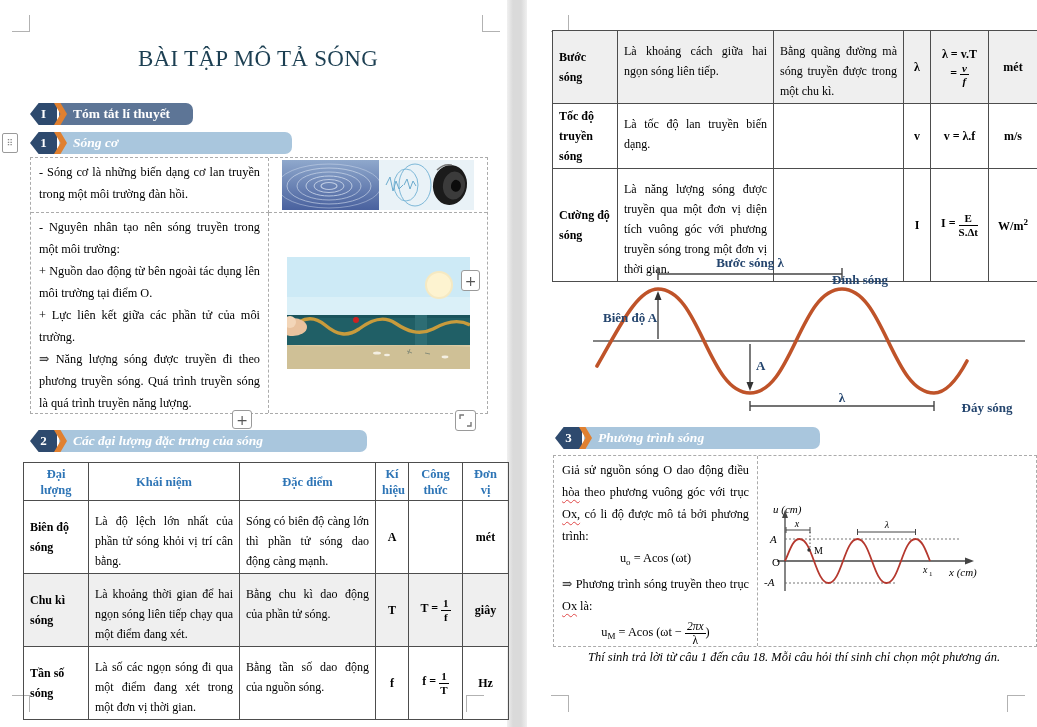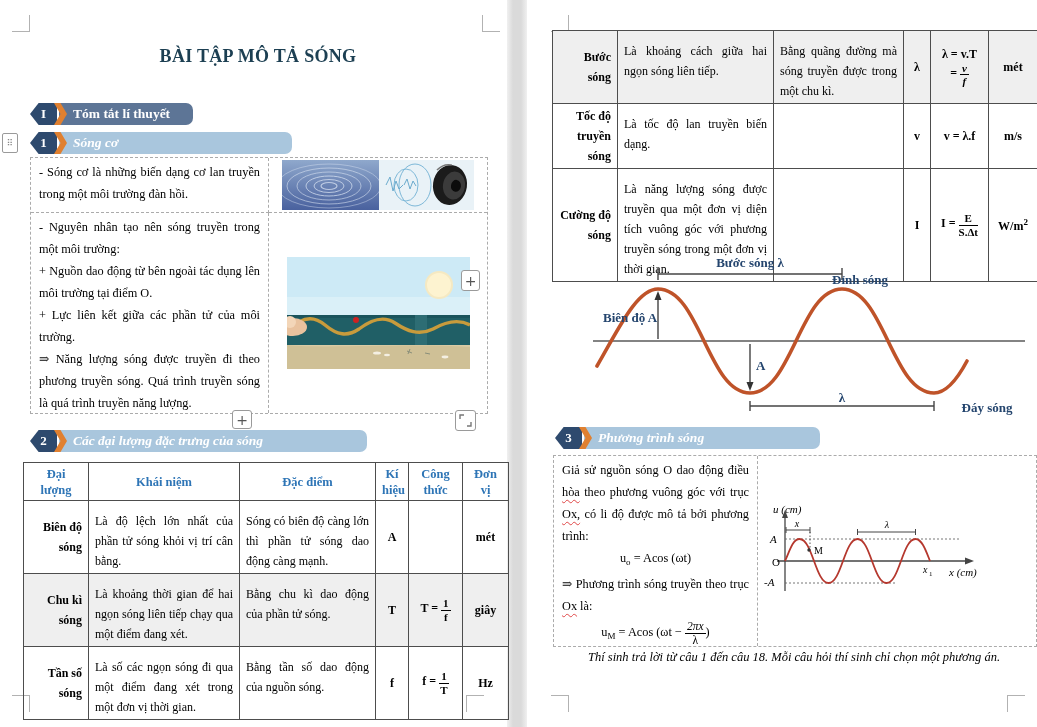--- a/index.html
+++ b/index.html
@@ -10,21 +10,21 @@
   
   .page-gap{position:absolute;left:507px;top:0;width:20px;height:727px;
     background:linear-gradient(90deg,#f0f0f0,#dadada 30%,#dadada 70%,#f0f0f0);}
   
   .cmark{position:absolute;width:17px;height:16px;}
   .cm-tl{border-right:1px solid #b2b2b2;border-bottom:1px solid #b2b2b2;}
   .cm-tr{border-left:1px solid #b2b2b2;border-bottom:1px solid #b2b2b2;}
   .cm-bl{border-right:1px solid #b2b2b2;border-top:1px solid #b2b2b2;}
   .cm-br{border-left:1px solid #b2b2b2;border-top:1px solid #b2b2b2;}
   .doc-title{position:absolute;left:30px;top:46px;width:456px;text-align:center;
-    font-size:18px;font-weight:bold;color:#1c3f52;letter-spacing:.3px;}
+    font-size:23px;font-weight:normal;color:#1c3f52;letter-spacing:.3px;}
   
   .banner{position:absolute;height:22px;display:flex;align-items:stretch;}
   .badge{width:27px;background:#2e4a6e;color:#fff;font-weight:bold;font-size:13px;
     display:flex;align-items:center;justify-content:center;
     clip-path:polygon(32% 0,100% 0,100% 100%,32% 100%,0 50%);z-index:3;}
   .chev{width:13px;margin-left:-3px;background:#e08030;z-index:4;
     clip-path:polygon(0 0,50% 0,100% 50%,50% 100%,0 100%,50% 50%);}
   .bbar{flex:1;color:#fff;font-weight:bold;font-size:13.5px;display:flex;align-items:center;
     padding-left:14px;border-radius:0 7px 7px 0;margin-left:-8px;z-index:1;}
   .bbar.dark{background:#5d7596;}
@@ -33,21 +33,21 @@
   .dashbox{position:absolute;border:1px dashed #ababab;display:grid;}
   .dcell{padding:3px 8px;overflow:hidden;}
   .dcell.bR{border-right:1px dashed #ababab;}
   .dcell.bB{border-bottom:1px dashed #ababab;}
   .p{font-size:12.3px;line-height:22px;text-align:justify;margin:0;}
   .imgcell{display:flex;align-items:center;justify-content:center;padding:2px;}
   
   table.tbl{position:absolute;border-collapse:collapse;table-layout:fixed;}
   .tbl td{border:1px solid #4d4d4d;padding:2px 6px;font-size:12px;overflow:hidden;vertical-align:middle;}
   .tbl tr.hdr td{color:#2e75b6;font-weight:bold;text-align:center;font-size:12.5px;line-height:16px;}
-  .tbl td.name{font-weight:bold;text-align:right;line-height:20px;}
+  .tbl td.name{font-weight:bold;text-align:left;line-height:20px;}
   .tbl td.just{text-align:justify;line-height:20px;vertical-align:top;padding-top:10px;}
   .tbl td.ctr{text-align:center;font-weight:bold;}
   tr.shade td{background:#efefef;}
   .frac{display:inline-block;vertical-align:middle;text-align:center;line-height:1.1;font-size:11px;font-weight:bold;}
   .frac .fn{display:block;border-bottom:1px solid #000;padding:0 2px;}
   .frac .fd{display:block;}
   .it{font-style:italic;}
   sup{font-size:9px;} sub{font-size:9px;}
   
   .ctrl{position:absolute;background:#fff;border:1px solid #9a9a9a;border-radius:3px;color:#555;

